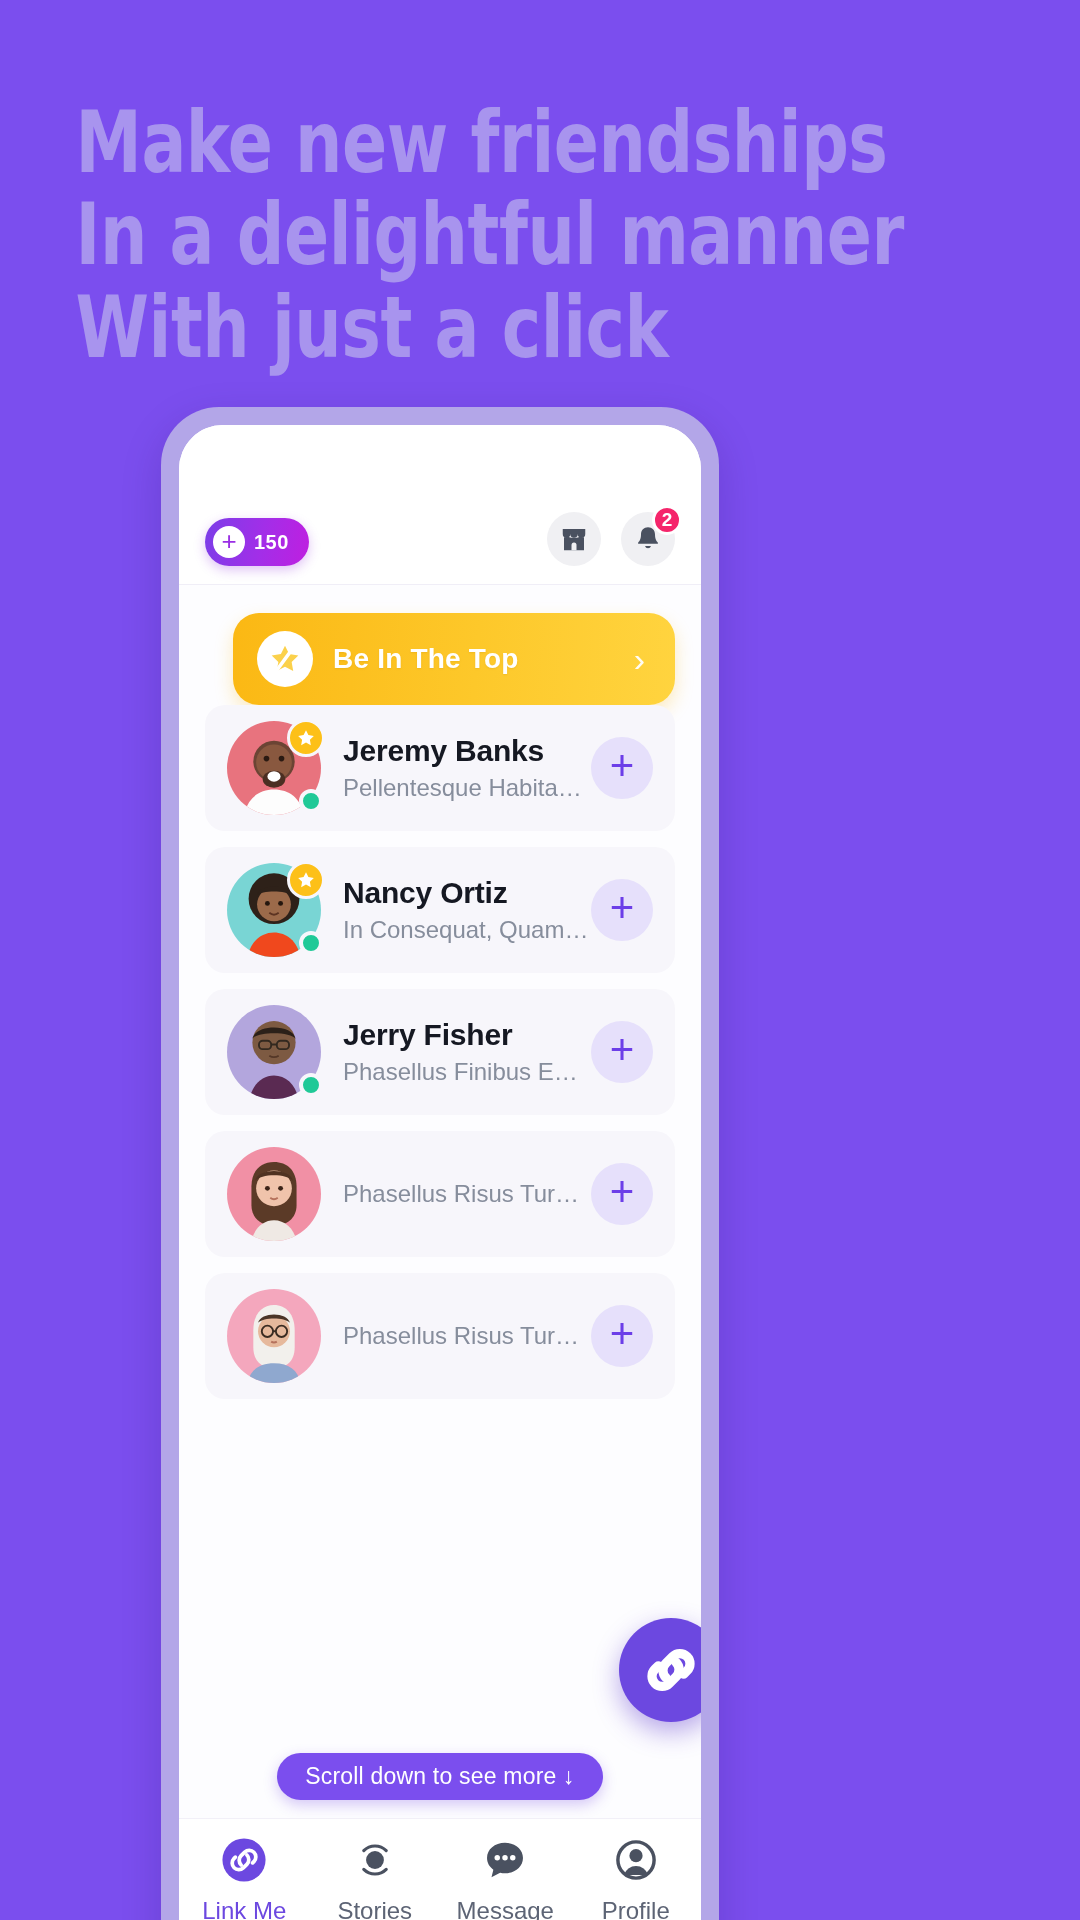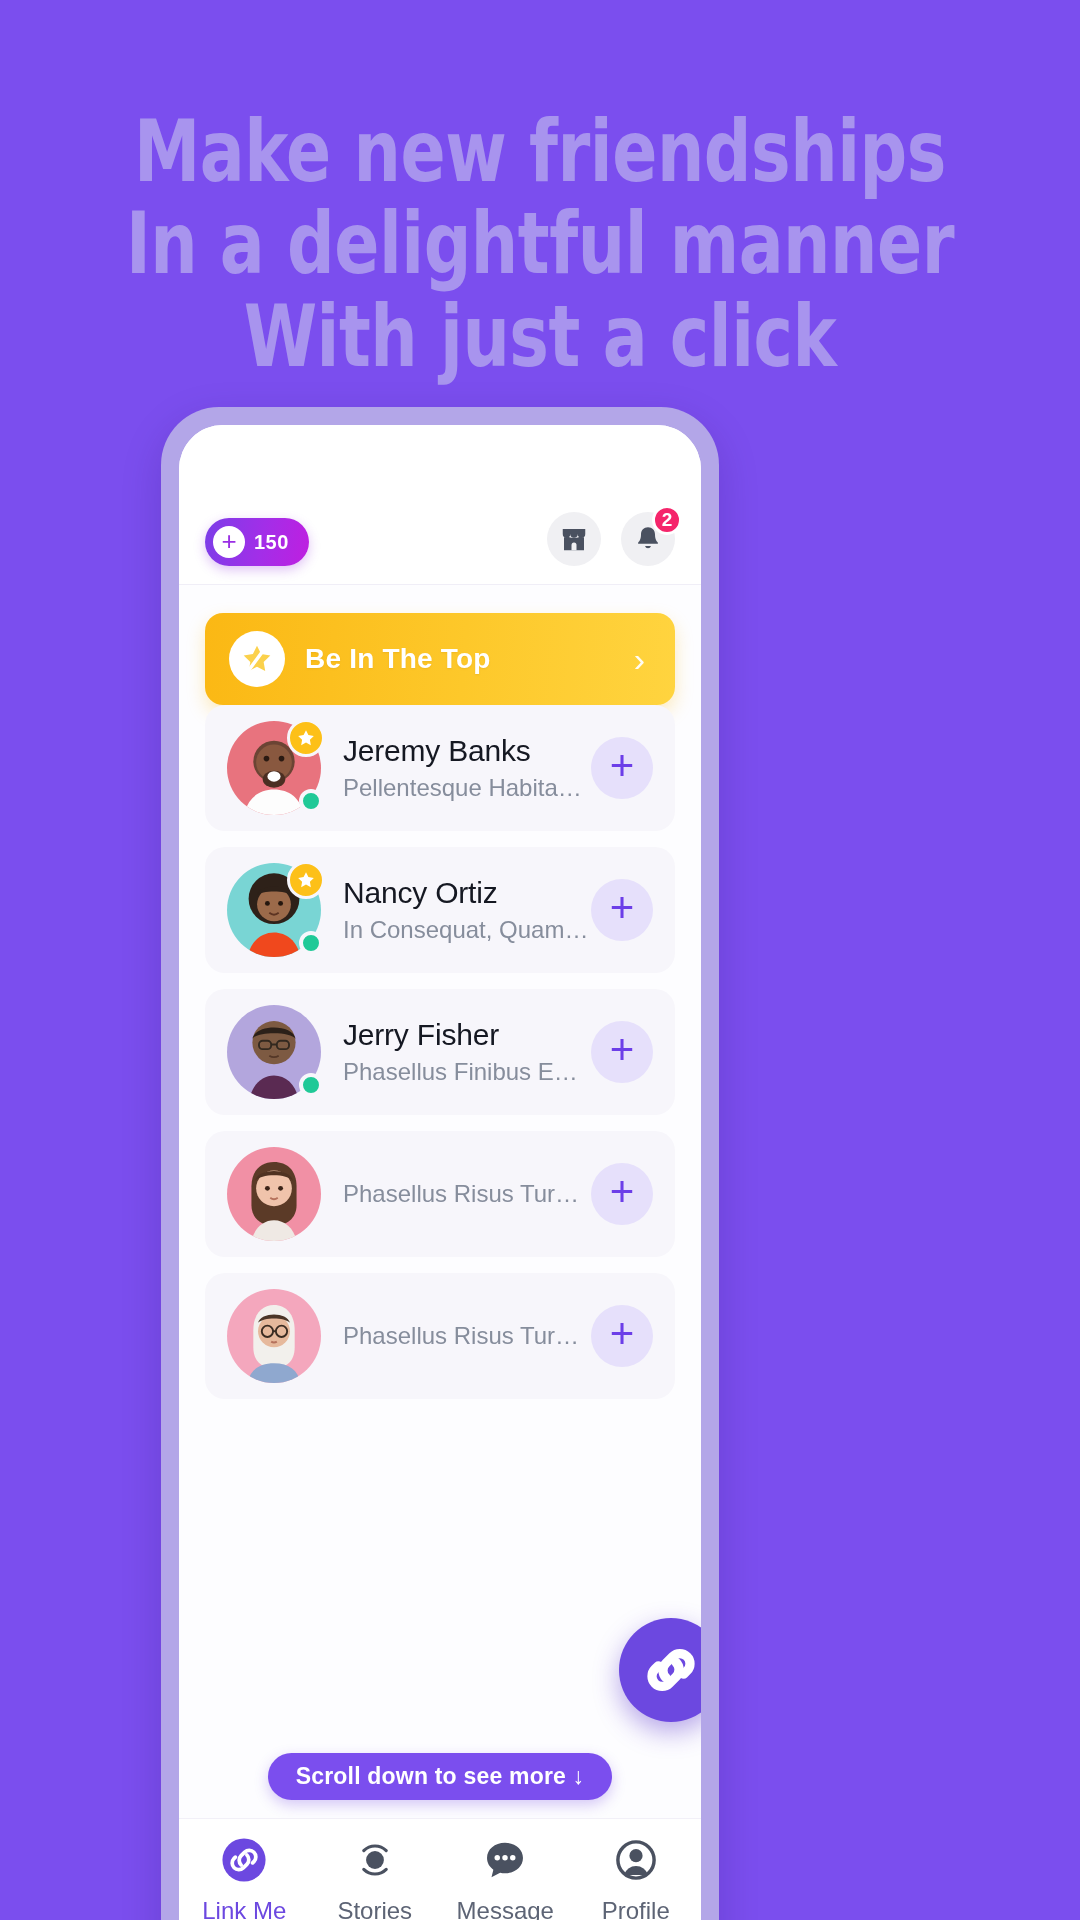--- a/index.html
+++ b/index.html
@@ -7,22 +7,22 @@
   body {
     background:#7b4eee;
     font-family:"Liberation Sans", sans-serif;
     overflow:hidden;
     position:relative;
   }
 
   
   .hero {
     position:absolute;
-    left:0; right:0; top:105px;
-    text-align:center;
+    left:0; right:0; top:96px;
+    text-align:left;
   }
   .hero-line {
     font-family:"DejaVu Sans Condensed","Liberation Sans Narrow","Liberation Sans", sans-serif;
     font-weight:700;
     font-size:86px;
     line-height:0.98;
     letter-spacing:-0.5px;
     color:#a894ee;
     transform:scaleX(0.86);
     transform-origin:center;
@@ -118,23 +118,24 @@
     position:relative;
     overflow:hidden;
   }
 
   
   .promo {
     display:flex;
     align-items:center;
     gap:20px;
     background:linear-gradient(95deg,#fbb814 0%,#fdc82a 55%,#ffd43f 100%);
-    border-radius:18px;
+    border-radius:26px;
     padding:18px 24px;
     box-shadow:0 8px 18px rgba(250,185,25,0.28);
+    margin-left:28px;
   }
   .promo-icon {
     width:56px; height:56px;
     border-radius:50%;
     background:#fff;
     display:flex; align-items:center; justify-content:center;
     flex:0 0 auto;
   }
   .promo-icon svg { width:34px; height:34px; }
   .promo-label {
@@ -192,21 +193,21 @@
     position:absolute;
     bottom:2px; right:-2px;
     width:24px; height:24px;
     border-radius:50%;
     background:#20c997;
     border:4px solid #f7f6fb;
   }
   .user-text { flex:1 1 auto; min-width:0; }
   .user-name {
     font-size:30px;
-    font-weight:400;
+    font-weight:700;
     color:#151822;
     letter-spacing:-0.2px;
     margin-bottom:6px;
     white-space:nowrap;
   }
   .user-sub {
     font-size:24px;
     color:#868d9c;
     font-weight:400;
     white-space:nowrap;
@@ -246,21 +247,21 @@
     left:0; right:0;
     bottom:18px;
     display:flex;
     justify-content:center;
     z-index:4;
   }
   .scroll-pill {
     background:#7b4eee;
     color:#fff;
     font-size:23px;
-    font-weight:700;
+    font-weight:400;
     border-radius:30px;
     padding:10px 28px;
     letter-spacing:0.2px;
     box-shadow:0 5px 14px rgba(90,40,220,0.25);
   }
 
   
   .bottom-nav {
     flex:0 0 auto;
     height:150px;

